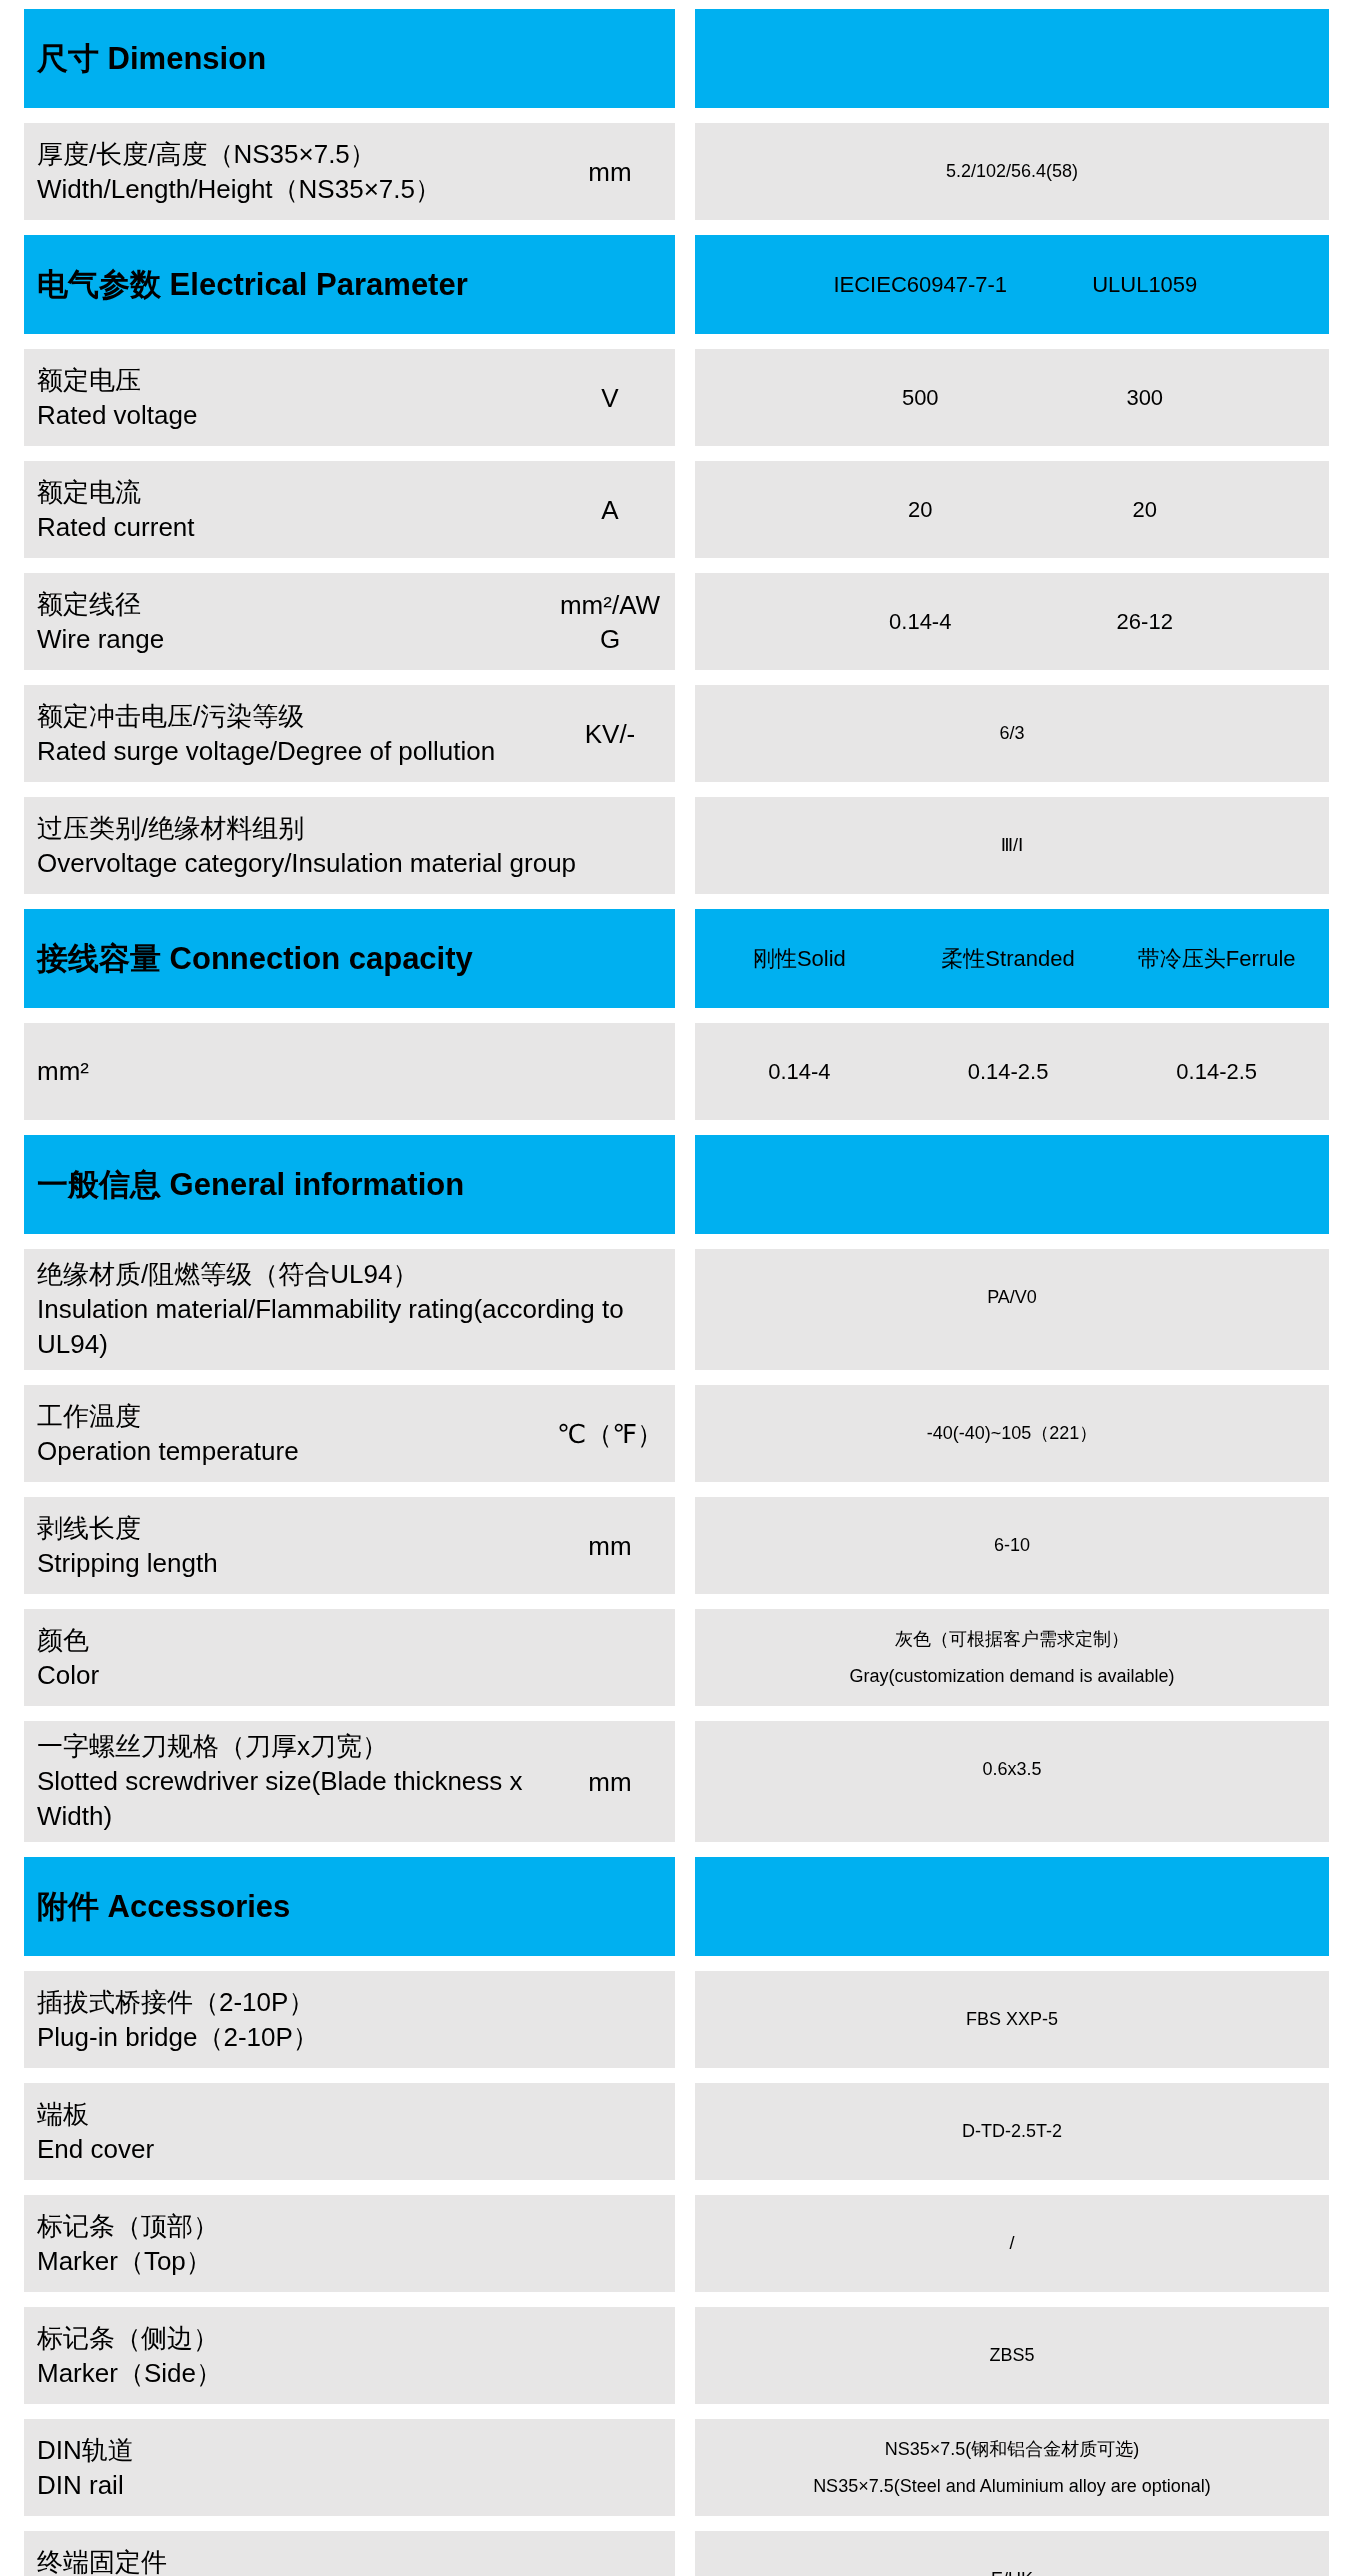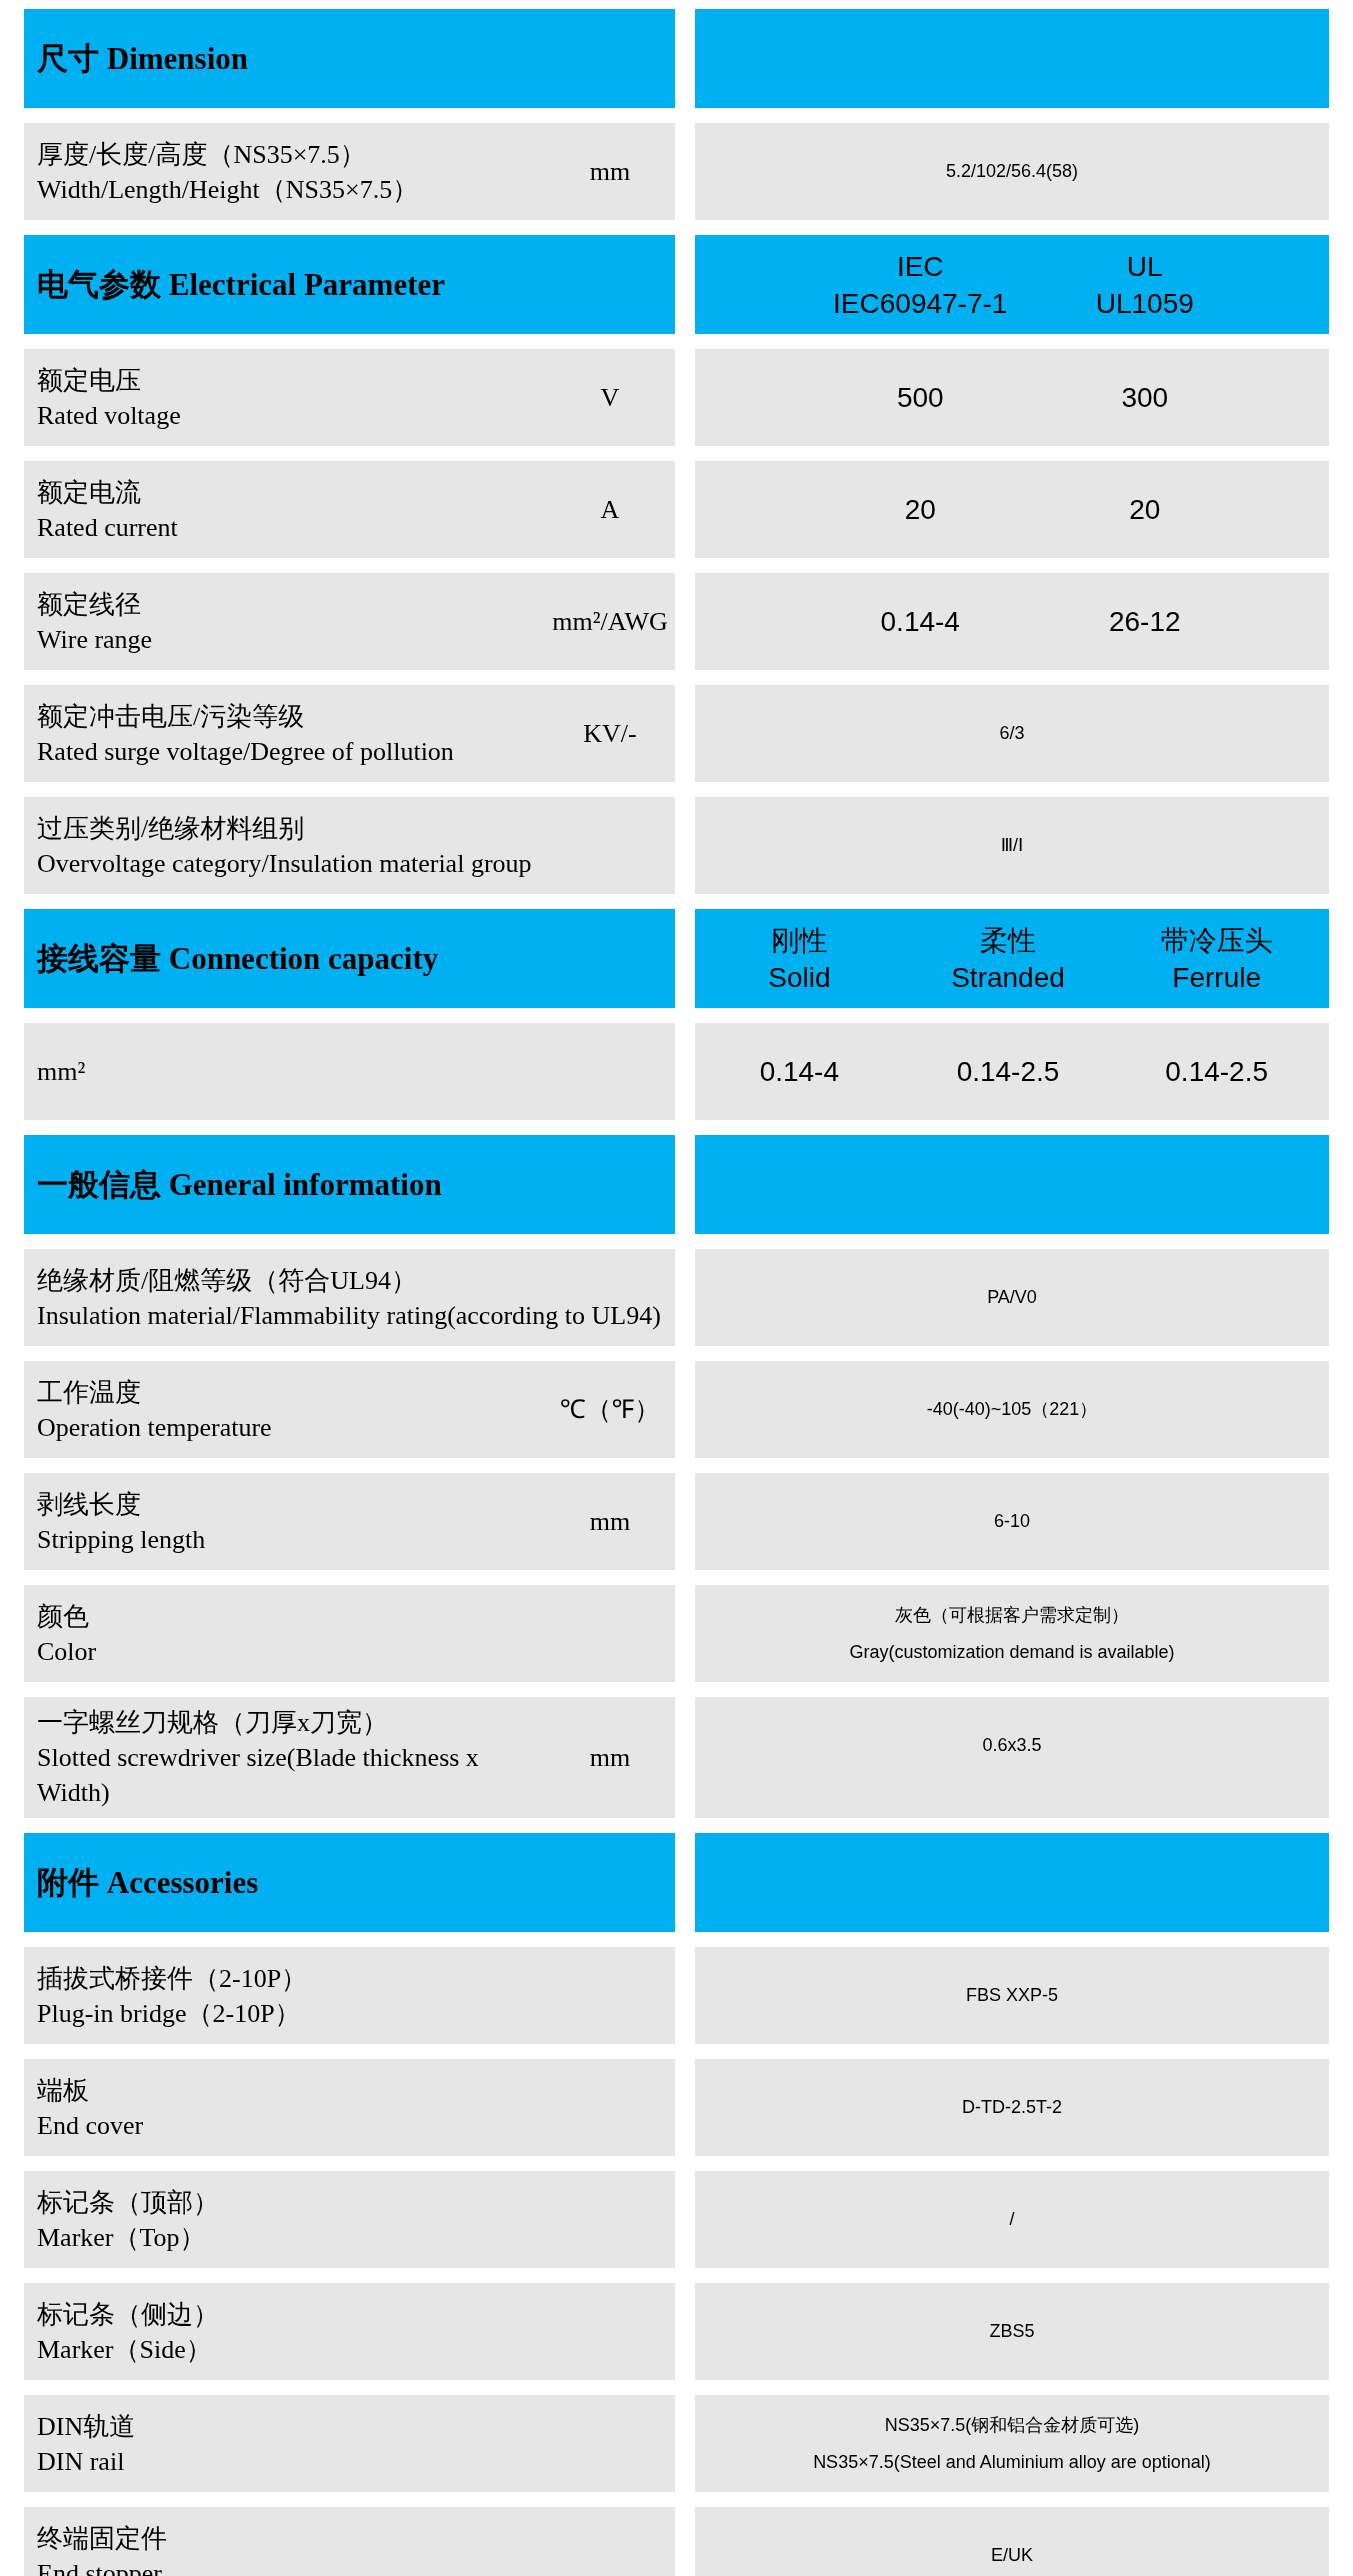--- a/index.html
+++ b/index.html
@@ -2,21 +2,21 @@
 <html><head>
 <meta charset="utf-8">
 <style>
   html,body{margin:0;padding:0;}
   body{
     width:1353px;height:2576px;overflow:hidden;background:#ffffff;
     font-family:"Liberation Sans","DejaVu Sans",sans-serif;color:#000000;
   }
   .spec-table{padding:9px 25px 0 24px;}
   .trow{display:flex;gap:20px;margin-bottom:15px;}
-  .cell-left{width:651px;flex:0 0 651px;box-sizing:border-box;font-family:Liberation Serif, serif;}
+  .cell-left{width:651px;flex:0 0 651px;box-sizing:border-box;}
   .cell-right{width:634px;flex:0 0 634px;box-sizing:border-box;}
   
   .trow.header .cell-left,
   .trow.header .cell-right{background:#00b0f0;min-height:99px;}
   .trow.header .cell-left{
     display:flex;align-items:center;padding:6px 8px 6px 13px;
     font-weight:bold;font-size:31px;line-height:36px;
   }
   
   .trow.data .cell-left,
@@ -30,22 +30,22 @@
   
   .val-single{
     display:flex;flex-direction:column;justify-content:center;align-items:center;
     text-align:left;font-size:18px;line-height:37px;padding:6px 10px;box-sizing:border-box;
     min-height:inherit;
   }
   .cols{display:flex;align-items:center;box-sizing:border-box;min-height:inherit;}
   .cols2{padding-left:113px;padding-right:72px;}
   .cols3{padding-left:0;padding-right:8px;}
   .col{
-    flex:1 1 0;text-align:center;font-size:28px;line-height:37px;
-    display:flex;flex-direction:column;justify-content:center;
+    flex:1 1 0;text-align:center;font-size:22px;line-height:37px;
+    display:flex;justify-content:center;
   }
   .vline{display:block;}
 </style>
 </head>
 <body>
 
 <div class="spec-table">
   <div class="trow header">
     <div class="cell-left">
       <span>尺寸 Dimension</span>

